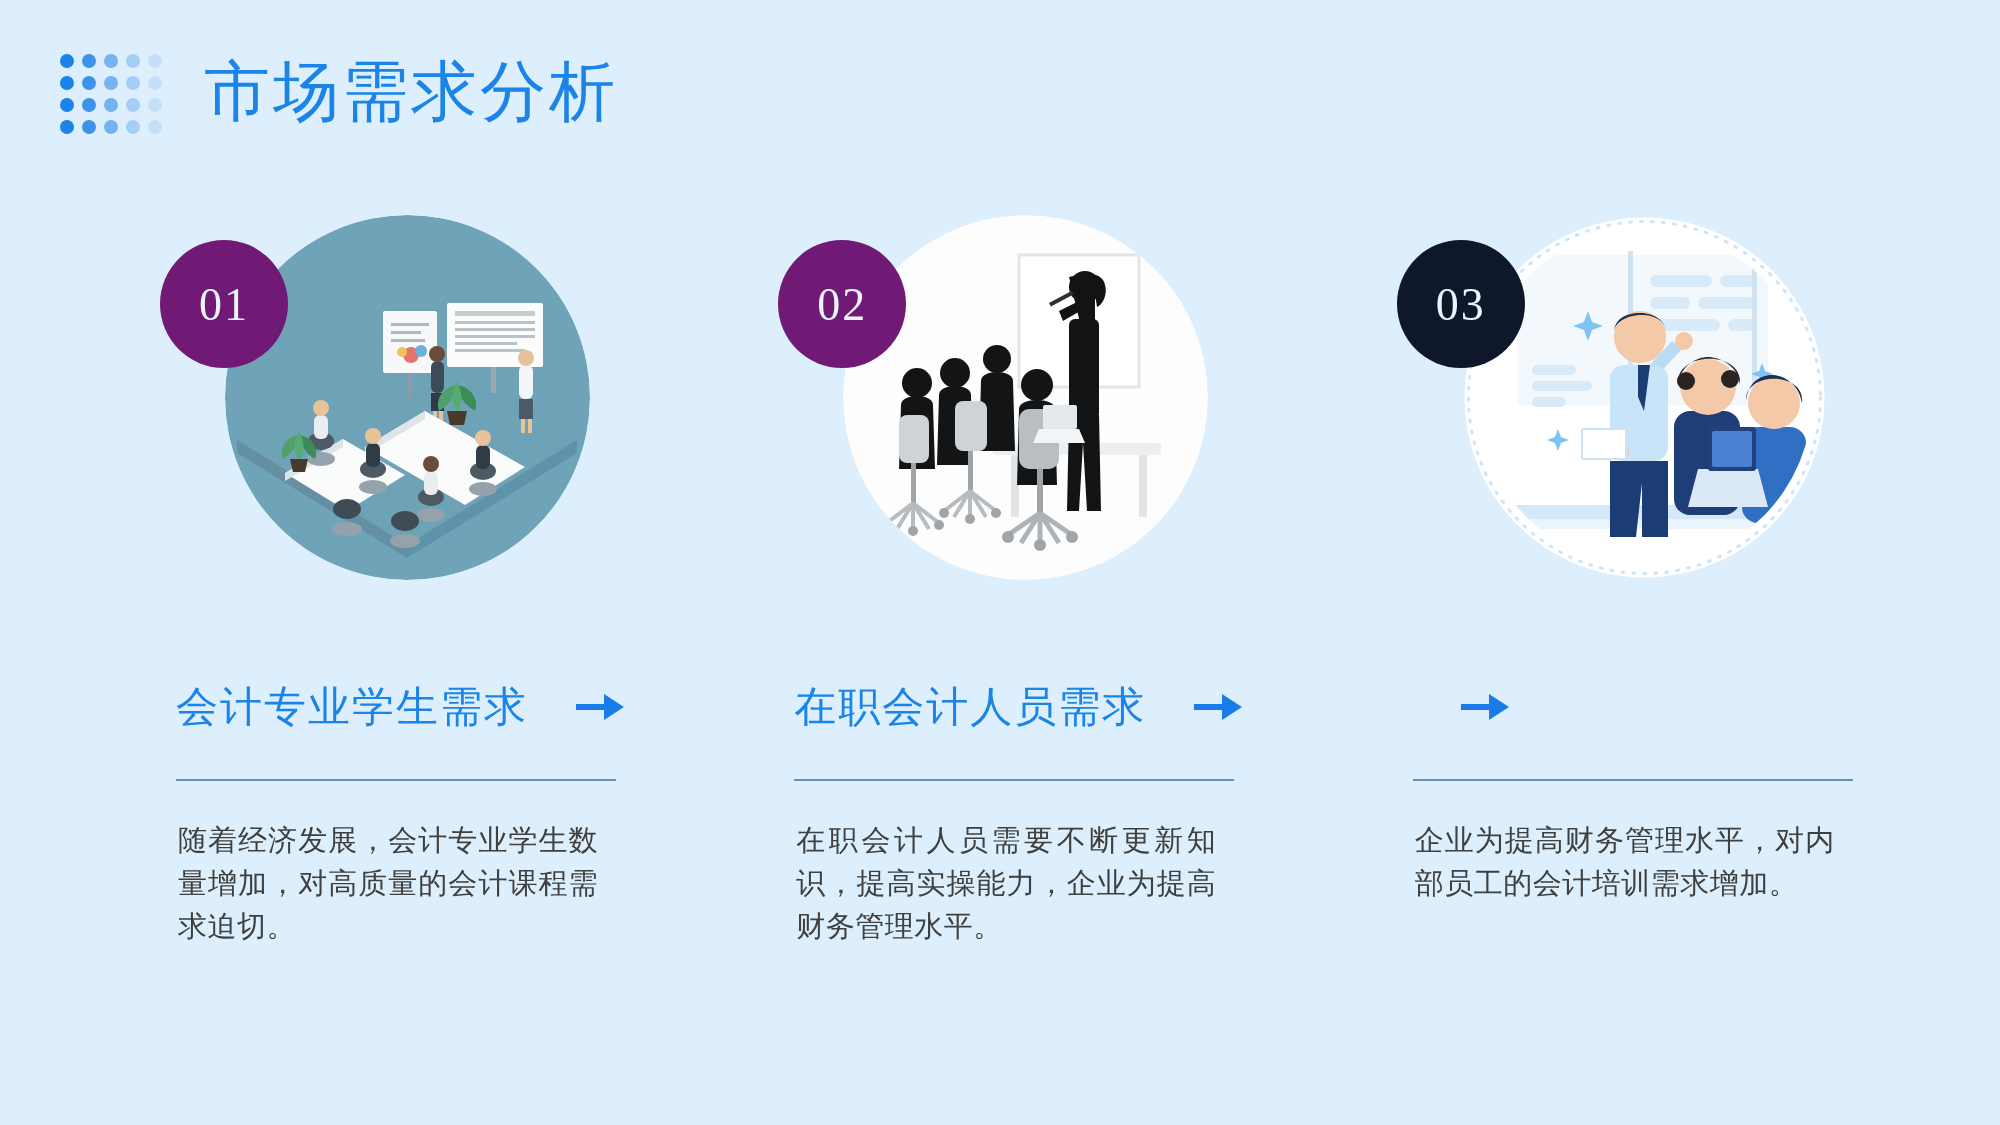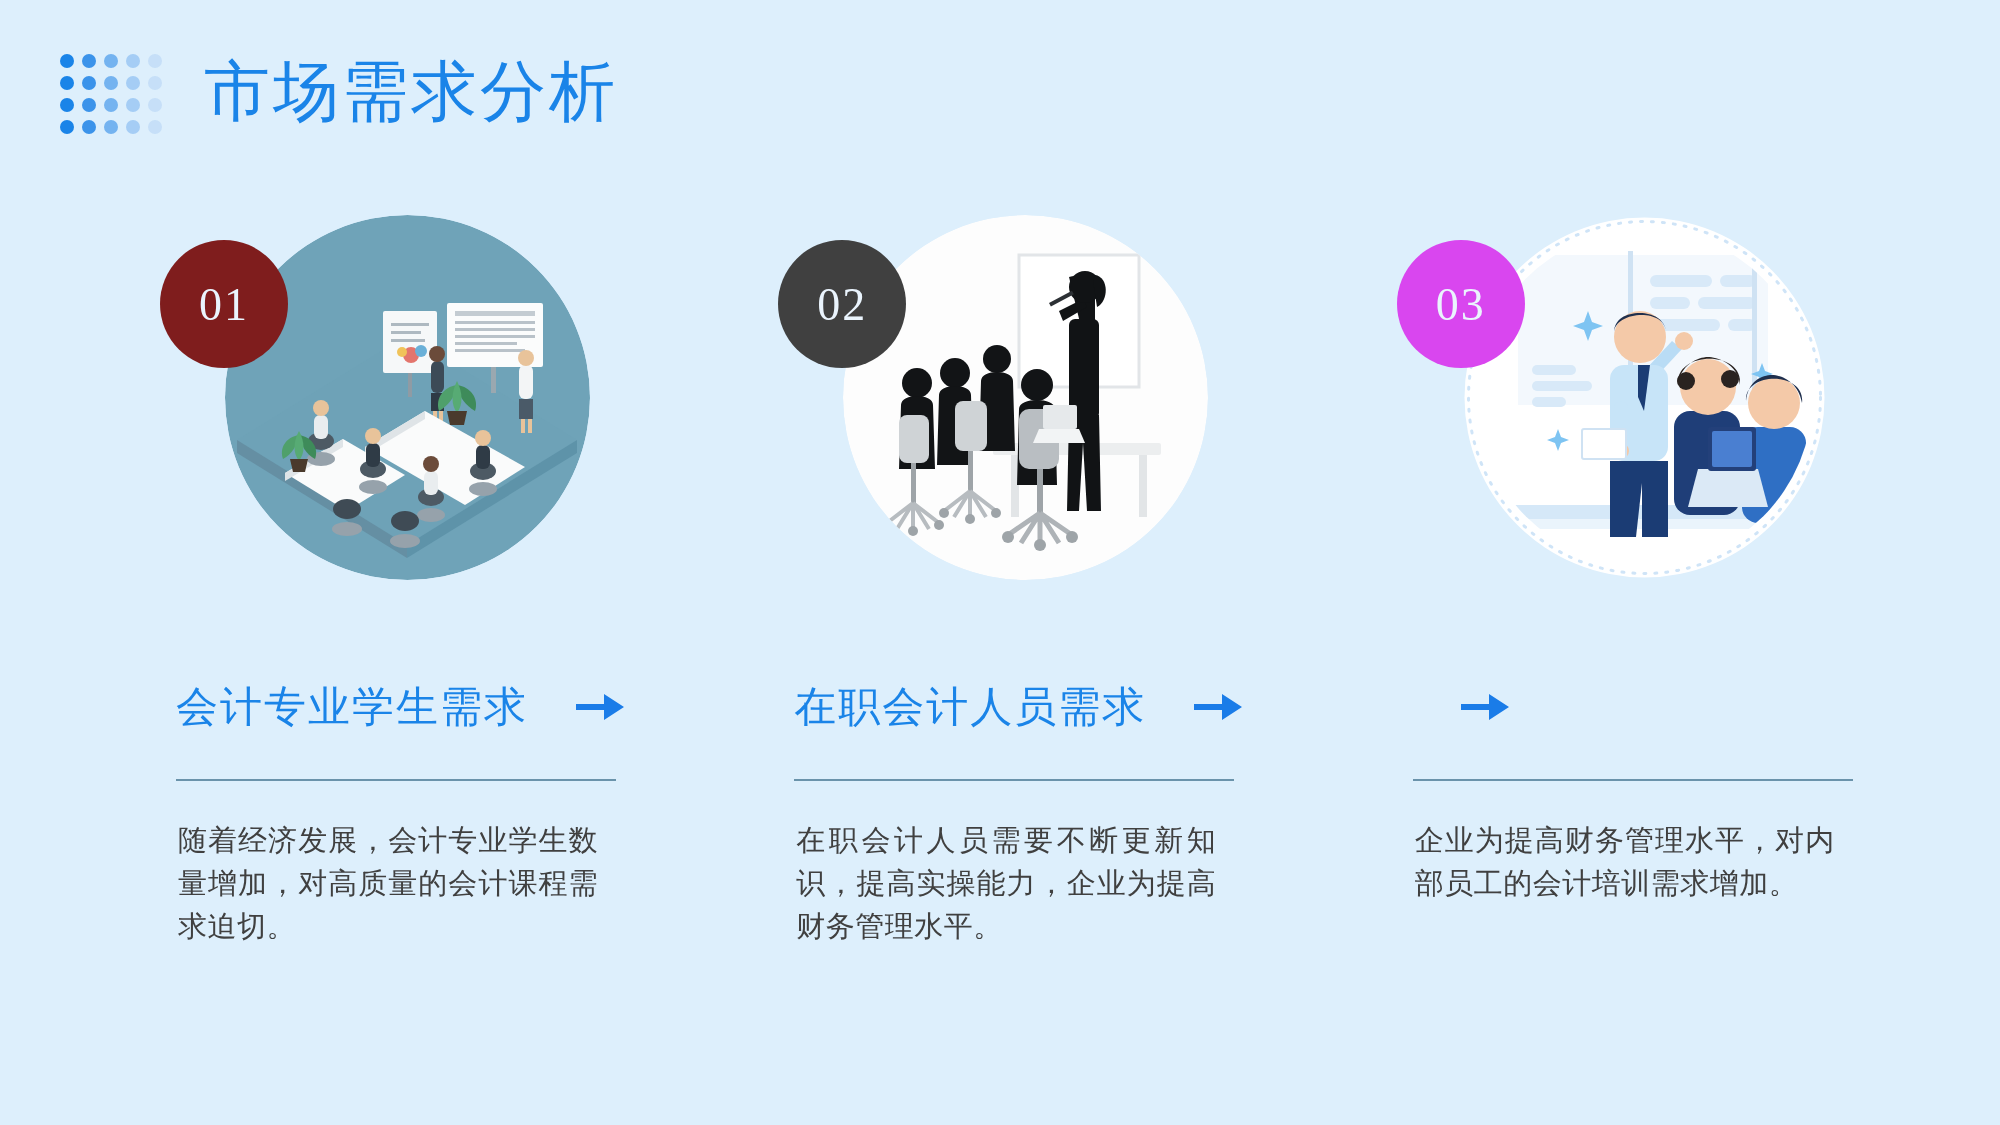--- a/index.html
+++ b/index.html
@@ -267,21 +267,21 @@
             </g>
             <g transform="translate(74,244)">
               <path d="M0,-24 C13,-22 20,-11 16,0 C7,-5 2,-13 0,-24Z" fill="#3e8b5a"></path>
               <path d="M0,-24 C-13,-22 -20,-11 -16,0 C-7,-5 -2,-13 0,-24Z" fill="#4fa06b"></path>
               <path d="M0,-28 C6,-17 6,-6 0,2 C-6,-6 -6,-17 0,-28Z" fill="#57ab74"></path>
               <path d="M-9,0 L9,0 L6,13 L-6,13Z" fill="#4a3a2c"></path>
             </g>
           </g>
         </svg>
       </div>
-      <div class="badge" style="background:#7f1d1d">
+      <div class="badge" style="background:#701a75">
         <span>01</span>
       </div>
     </div>
 
     <div class="card-head">
       <div class="card-title">会计专业学生需求</div>
       <span class="arrow-icon">
         <svg width="52" height="34" viewBox="0 0 52 34" aria-hidden="true">
           <path d="M2,14 L30,14 L30,4 L50,17 L30,30 L30,20 L2,20 Z" fill="#1a7ce8"></path>
         </svg>
@@ -365,21 +365,21 @@
                   <circle cx="47" cy="72" r="6"></circle>
                   <circle cx="15" cy="80" r="6"></circle>
               </g>
             </g>
 
             <path d="M196,214 L236,214 L242,228 L190,228 Z" fill="#f2f4f5"></path>
             <rect x="200" y="190" width="34" height="24" rx="2" fill="#e6e9eb"></rect>
           </g>
         </svg>
       </div>
-      <div class="badge" style="background:#404040">
+      <div class="badge" style="background:#701a75">
         <span>02</span>
       </div>
     </div>
 
     <div class="card-head">
       <div class="card-title">在职会计人员需求</div>
       <span class="arrow-icon">
         <svg width="52" height="34" viewBox="0 0 52 34" aria-hidden="true">
           <path d="M2,14 L30,14 L30,4 L50,17 L30,30 L30,20 L2,20 Z" fill="#1a7ce8"></path>
         </svg>
@@ -459,21 +459,21 @@
             <g>
               <path d="M236,254 L296,254 L306,292 L226,292 Z" fill="#dbe9f6"></path>
               <rect x="246" y="212" width="48" height="44" rx="3" fill="#23407a"></rect>
               <rect x="250" y="216" width="40" height="36" rx="2" fill="#4a7fd1"></rect>
             </g>
 
             <rect x="120" y="214" width="44" height="30" rx="2" fill="#ffffff" stroke="#cfe2f3" stroke-width="2"></rect>
           </g>
         </svg>
       </div>
-      <div class="badge" style="background:#d946ef">
+      <div class="badge" style="background:#0f172a">
         <span>03</span>
       </div>
     </div>
 
     <div class="card-head">
       <span class="arrow-icon">
         <svg width="52" height="34" viewBox="0 0 52 34" aria-hidden="true">
           <path d="M2,14 L30,14 L30,4 L50,17 L30,30 L30,20 L2,20 Z" fill="#1a7ce8"></path>
         </svg>
       </span>

